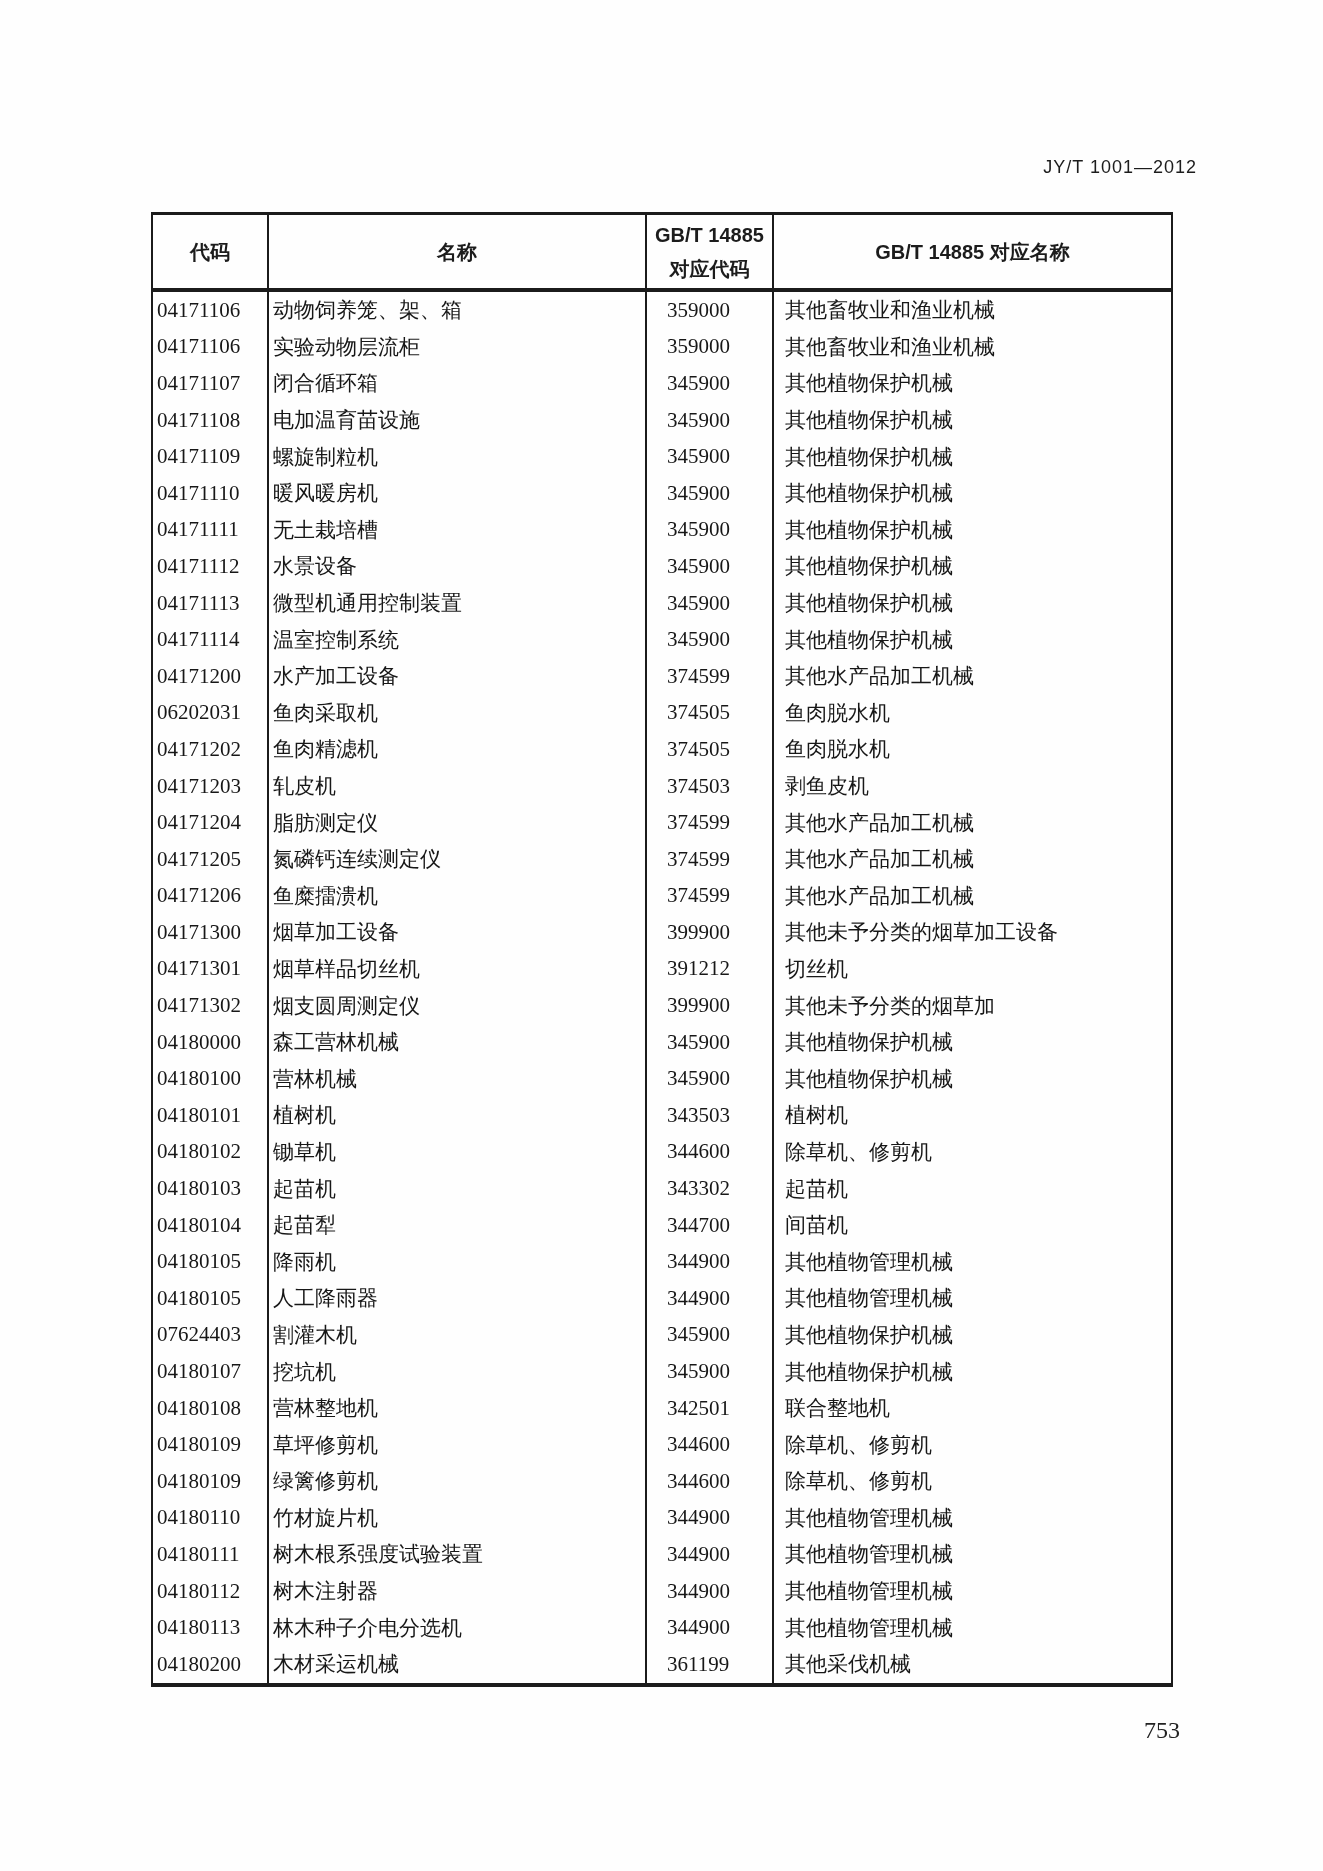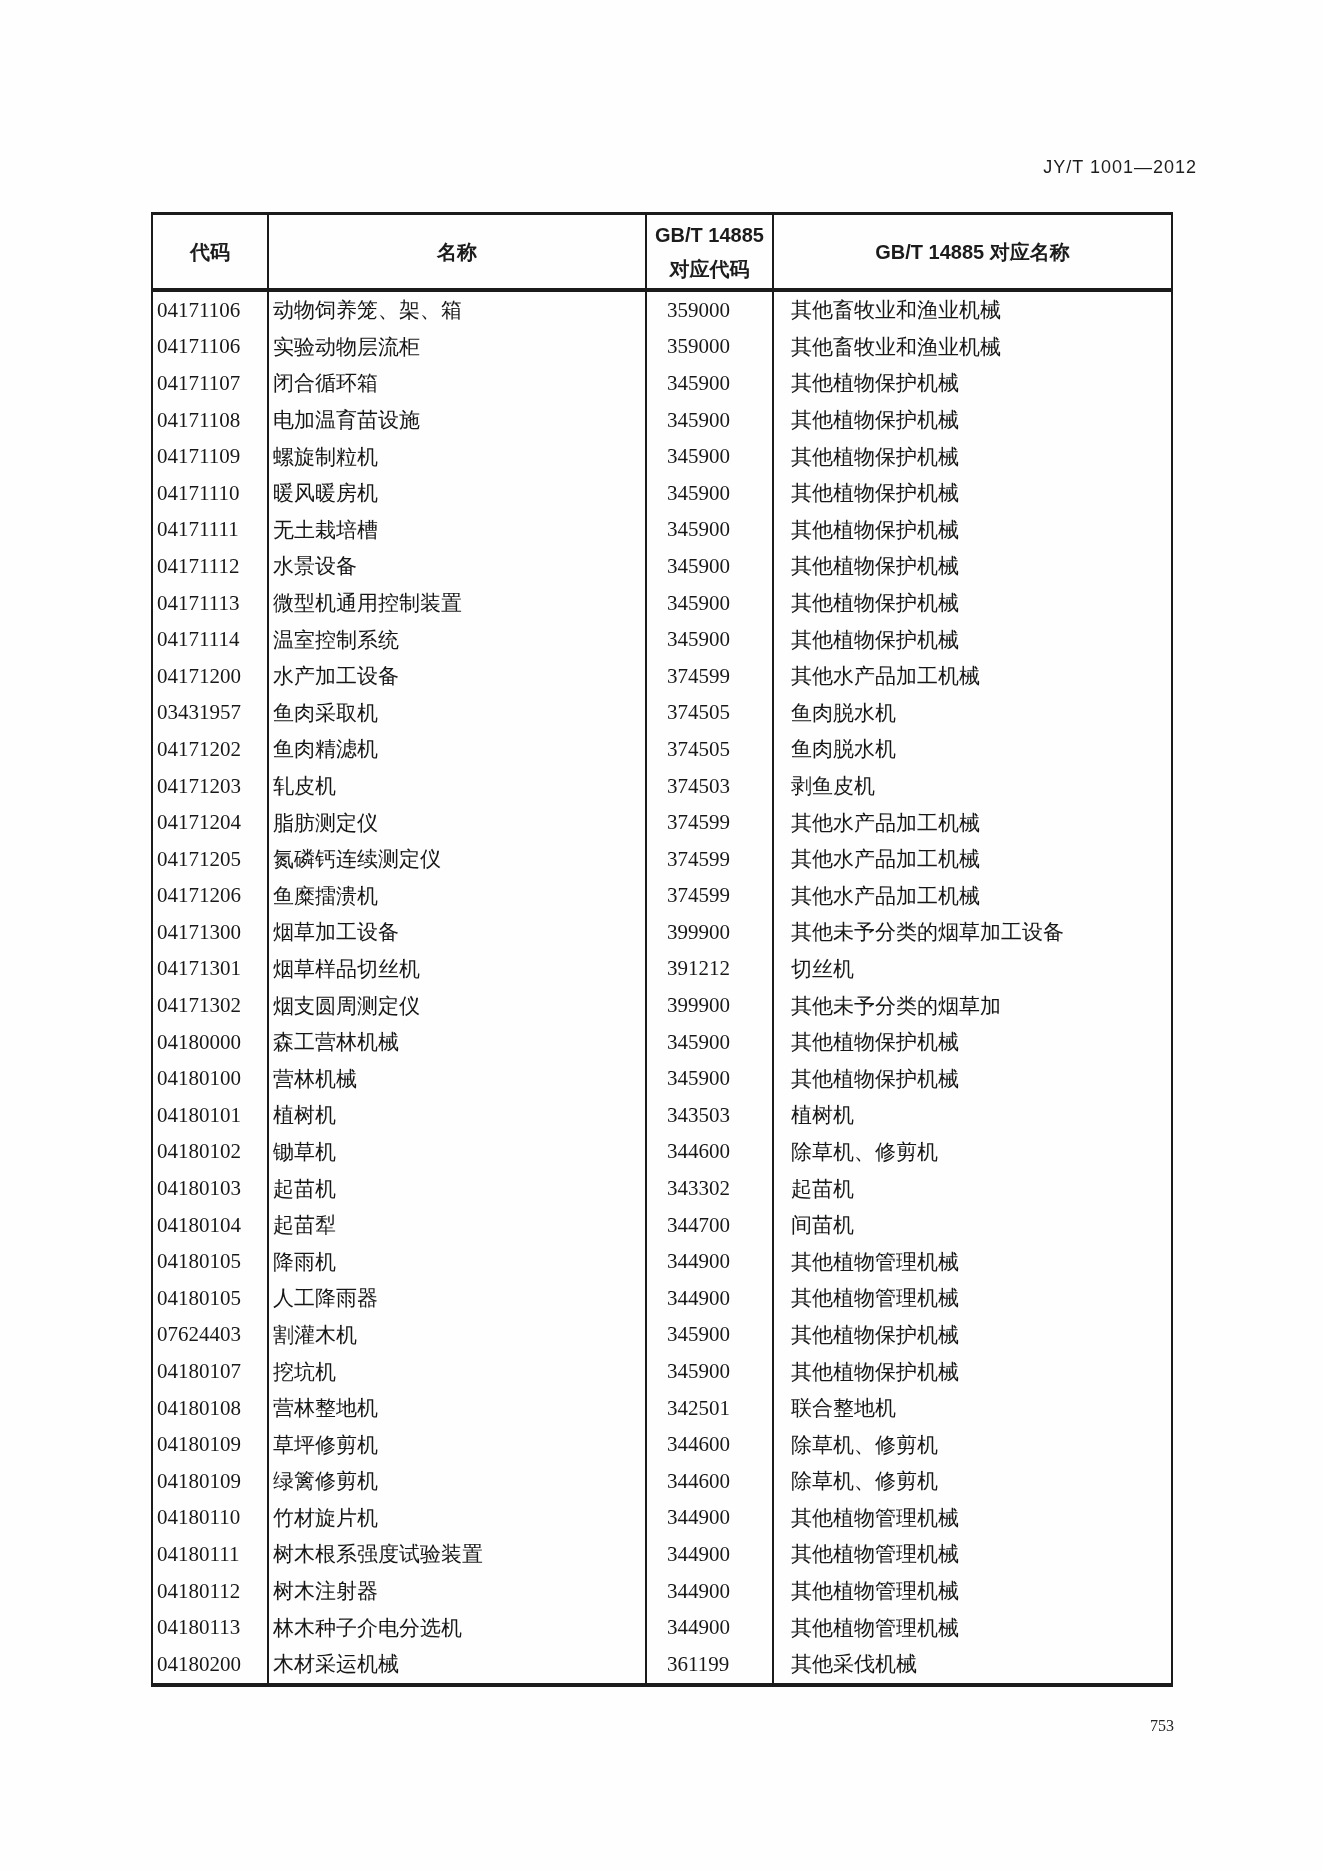--- a/index.html
+++ b/index.html
@@ -61,28 +61,28 @@
     height: 36.6px;
     font-size: 21px;
     vertical-align: middle;
     padding: 0 0 0 4px;
     white-space: nowrap;
     overflow: hidden;
     color: #171717;
   }
   tbody td:nth-child(2) { }
   tbody td:nth-child(3) { padding-left: 20px; }
-  tbody td:nth-child(4) { padding-left: 17px; }
+  tbody td:nth-child(4) { padding-left: 11px; }
   .page-number {
     position: absolute;
     top: 1717px;
     left: 1130px;
     width: 64px;
     text-align: center;
-    font-size: 16px;
+    font-size: 24px;
     font-family: "Liberation Serif", serif;
     color: #222;
   }
 </style>
 </head>
 <body>
 
 <div class="page">
 
   <div class="doc-code">JY/T 1001—2012</div>
@@ -172,21 +172,21 @@
           <td>345900</td>
           <td>其他植物保护机械</td>
         </tr>
         <tr>
           <td>04171200</td>
           <td>水产加工设备</td>
           <td>374599</td>
           <td>其他水产品加工机械</td>
         </tr>
         <tr>
-          <td>03431957</td>
+          <td>06202031</td>
           <td>鱼肉采取机</td>
           <td>374505</td>
           <td>鱼肉脱水机</td>
         </tr>
         <tr>
           <td>04171202</td>
           <td>鱼肉精滤机</td>
           <td>374505</td>
           <td>鱼肉脱水机</td>
         </tr>

